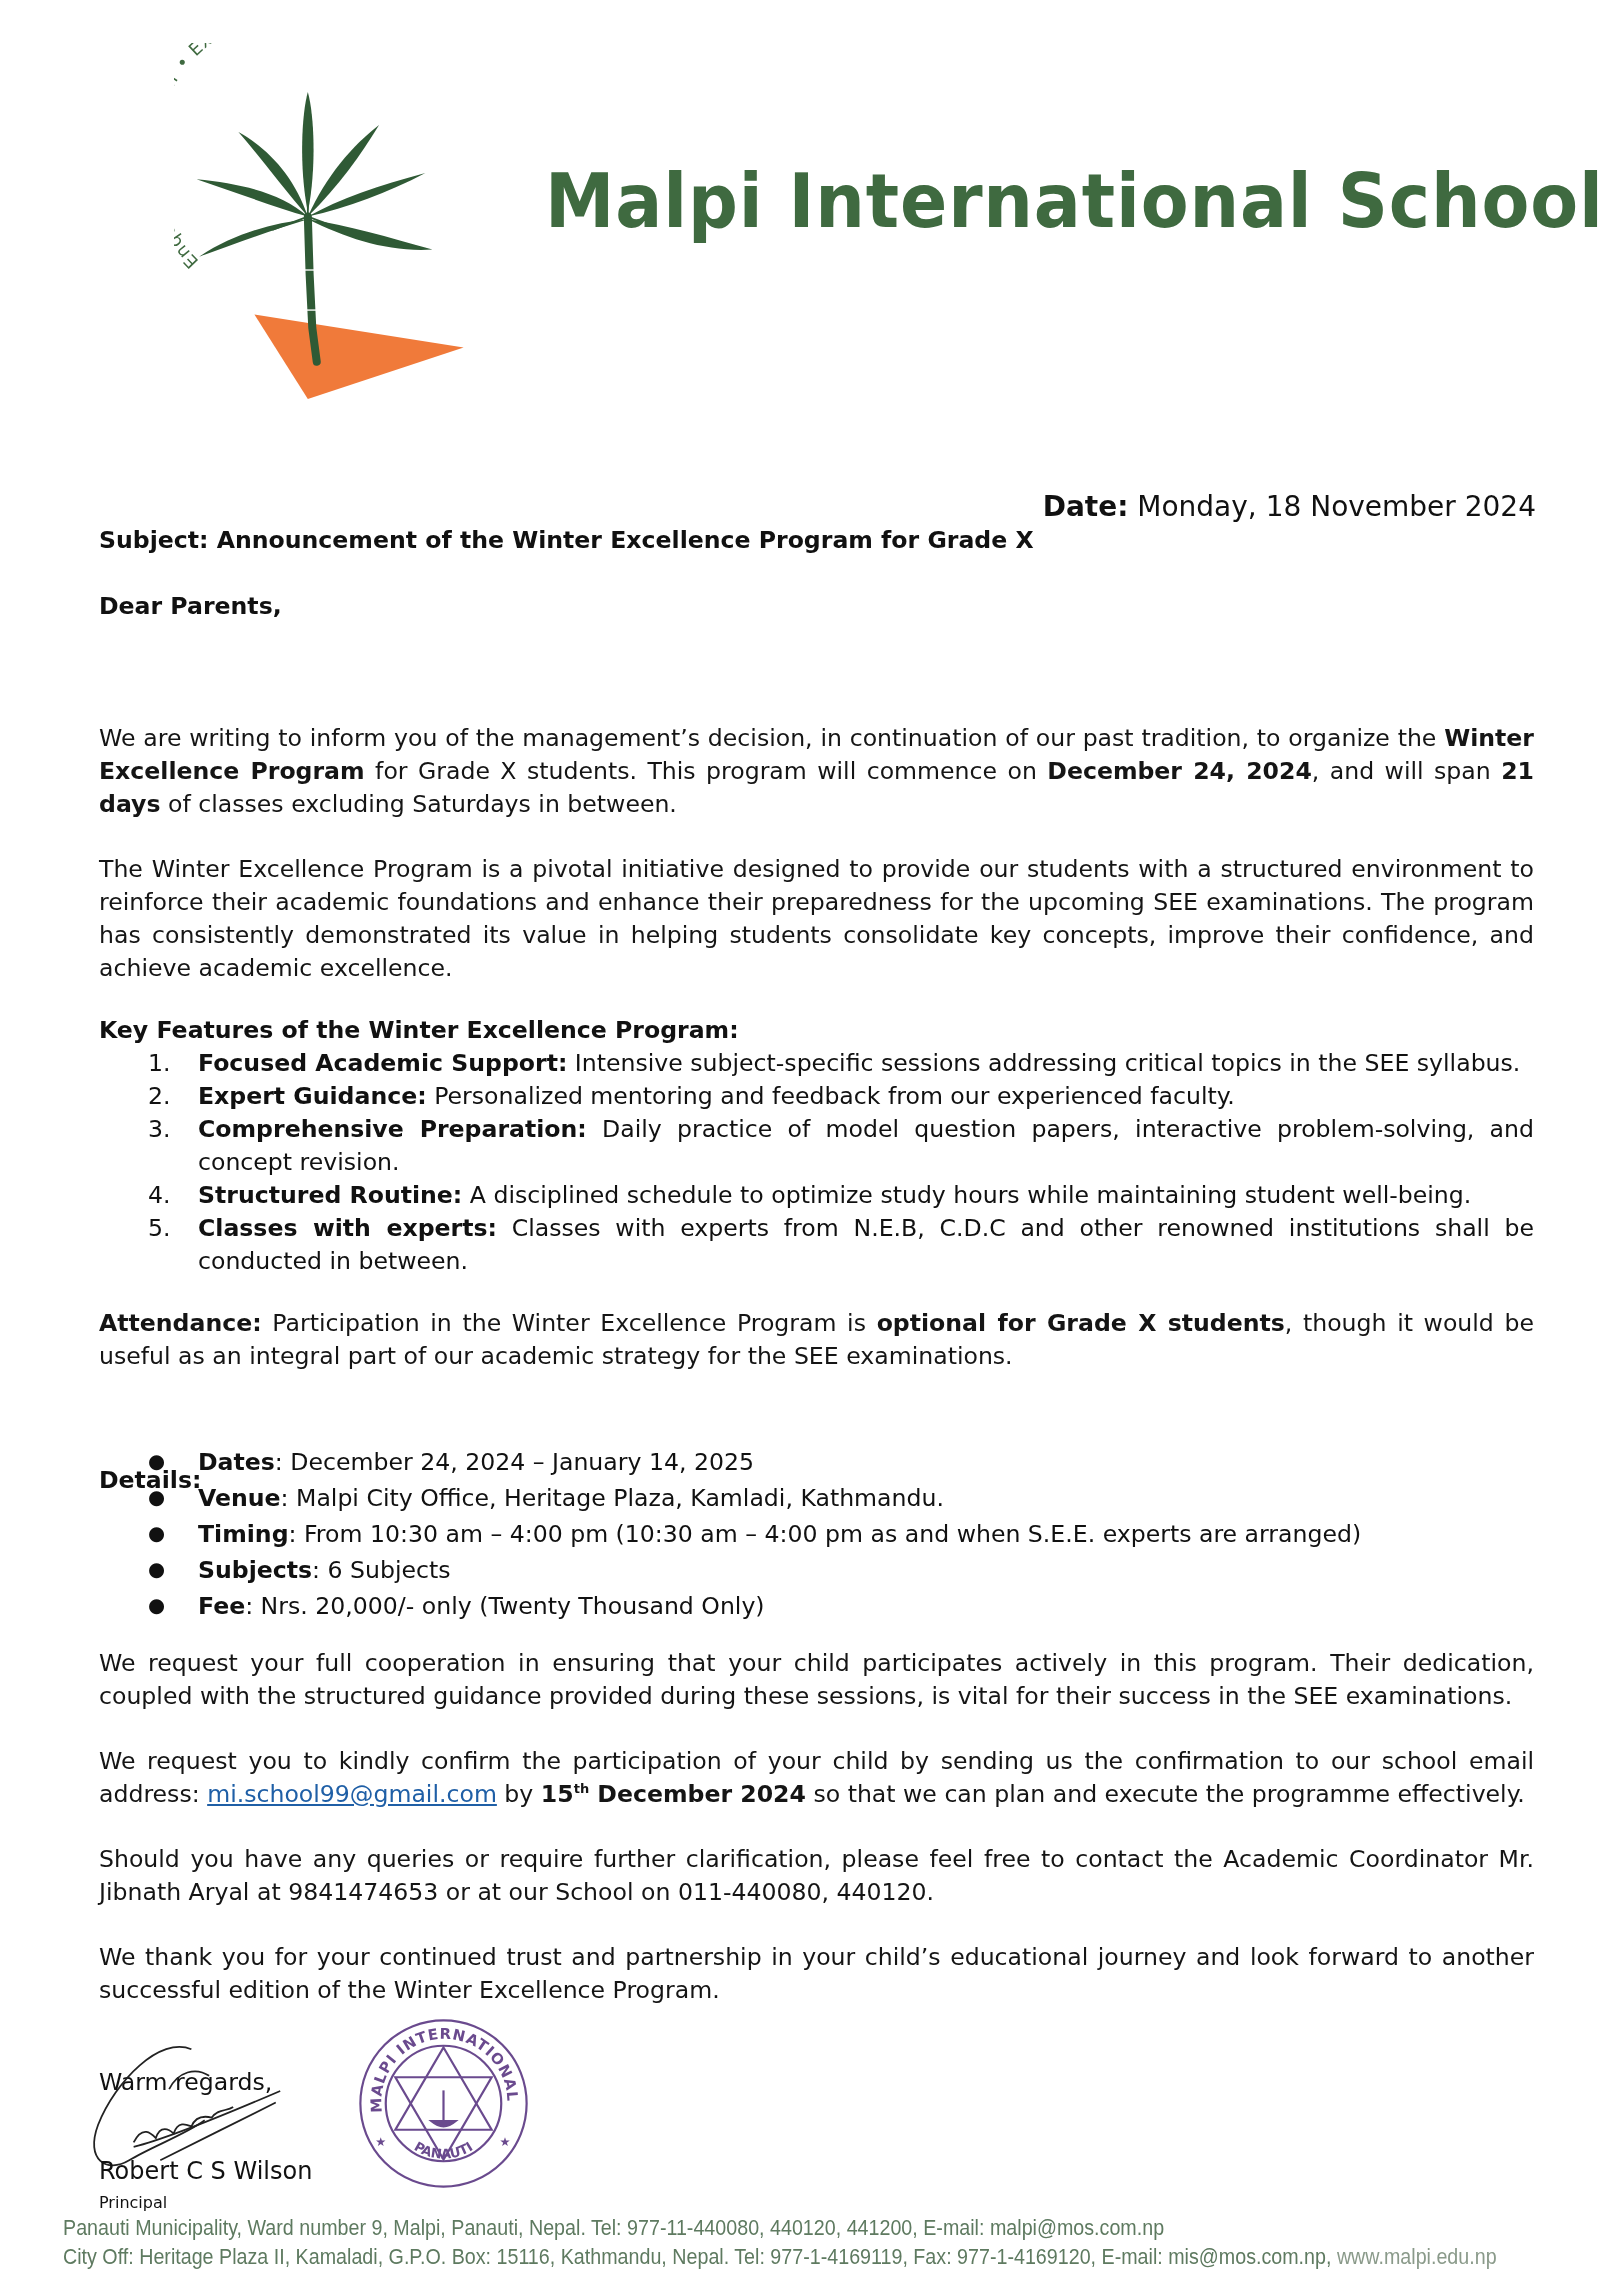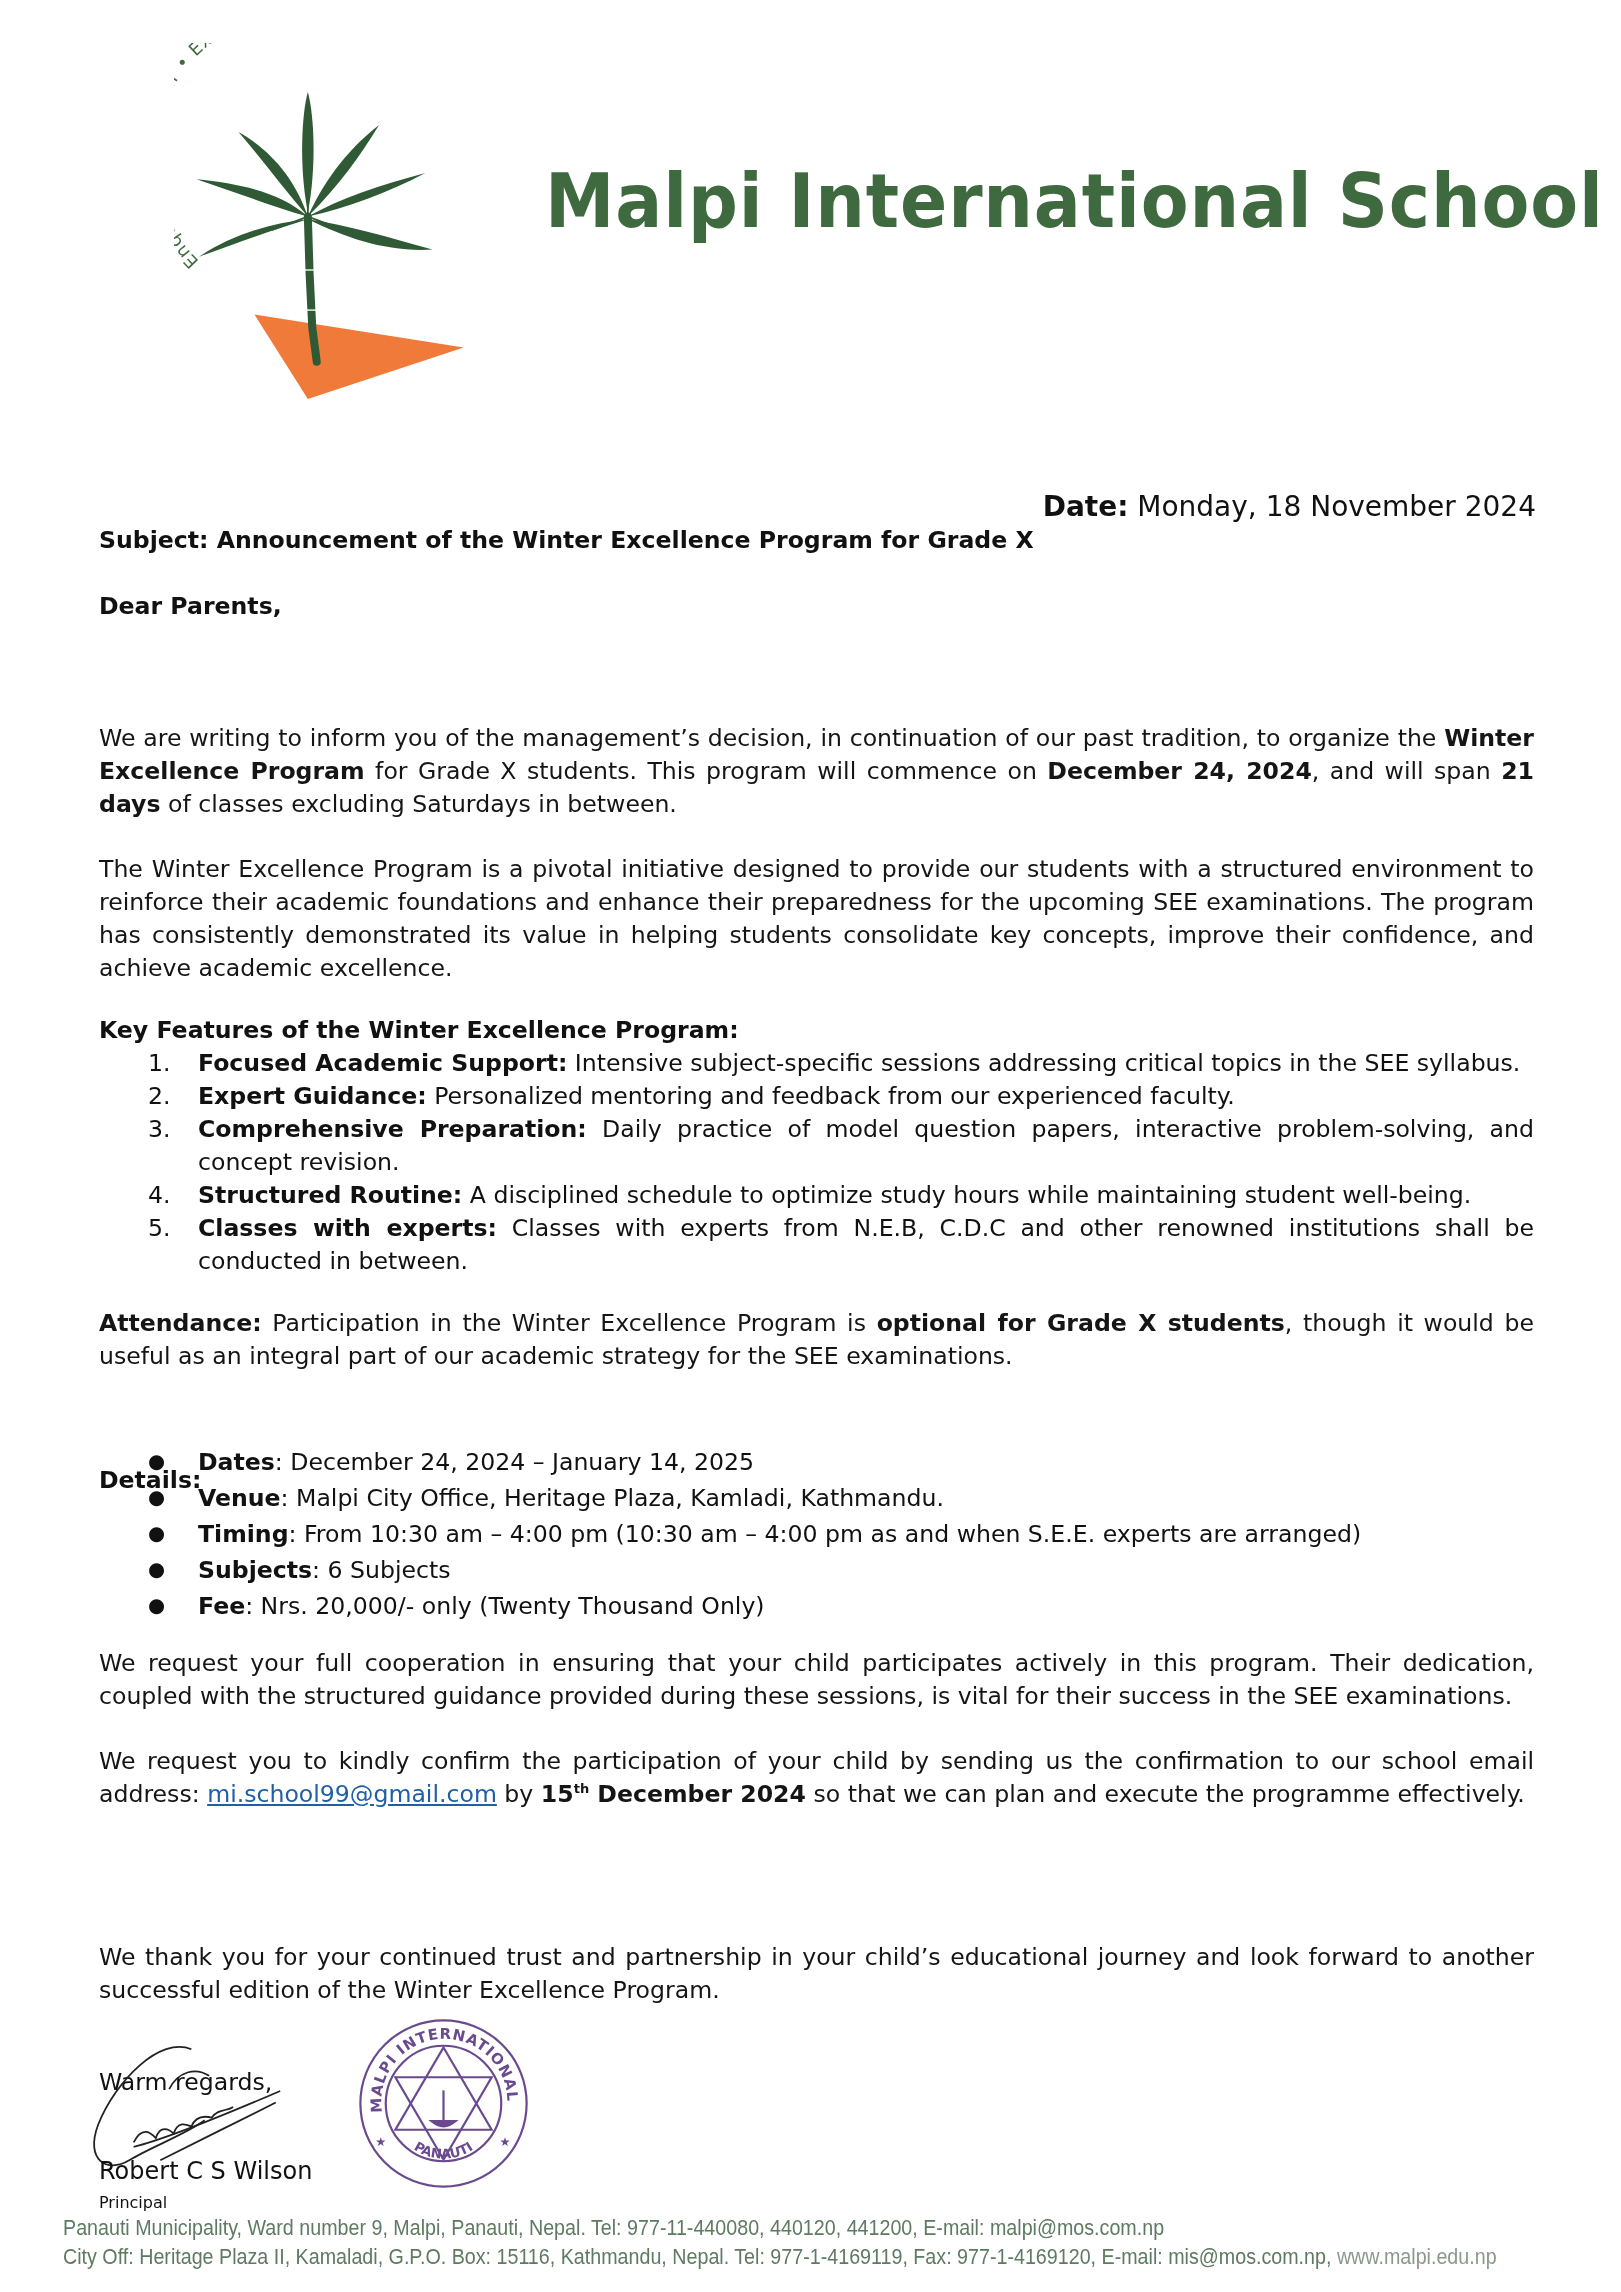--- a/index.html
+++ b/index.html
@@ -119,20 +119,21 @@
     <li><span class="bullet">●</span><span class="b">Subjects</span><span>: 6 Subjects</span></li>
     <li><span class="bullet">●</span><span class="b">Fee</span><span>: Nrs. 20,000/- only (Twenty Thousand Only)</span></li>
   </ul>
 
   <div class="txt justify" style="top:1647px;">We request your full cooperation in ensuring that your child participates actively in this program. Their dedication, coupled with the structured guidance provided during these sessions, is vital for their success in the SEE examinations.</div>
 
   <div class="txt justify" style="top:1745px;">
     <span>We request you to kindly confirm the participation of your child by sending us the confirmation to our school email address: </span><a class="email" href="#">mi.school99@gmail.com</a><span> by </span><span class="b"><span>15</span><sup>th</sup><span> December 2024</span></span><span> so that we can plan and execute the programme effectively.</span>
   </div>
 
+  <div class="txt justify" style="top:1843px;">Should you have any queries or require further clarification, please feel free to contact the Academic Coordinator Mr. Jibnath Aryal at 9841474653 or at our School on 011-440080, 440120.</div>
 
   <div class="txt justify" style="top:1941px;">We thank you for your continued trust and partnership in your child’s educational journey and look forward to another successful edition of the Winter Excellence Program.</div>
 
   <div class="sign-block">Warm regards,</div>
 
   <svg class="signature" viewBox="0 0 230 170">
     <g fill="none" stroke="#222" stroke-width="2">
       <path d="M125,25 C90,10 40,60 20,110 C5,150 30,165 55,150 C80,135 120,120 140,105"></path>
       <path d="M60,130 C70,110 80,120 85,125 C90,110 100,115 105,120 C110,105 120,110 125,112 C130,100 140,100 148,102 C155,92 165,95 172,90"></path>
       <path d="M60,135 C100,125 160,100 225,72"></path>

